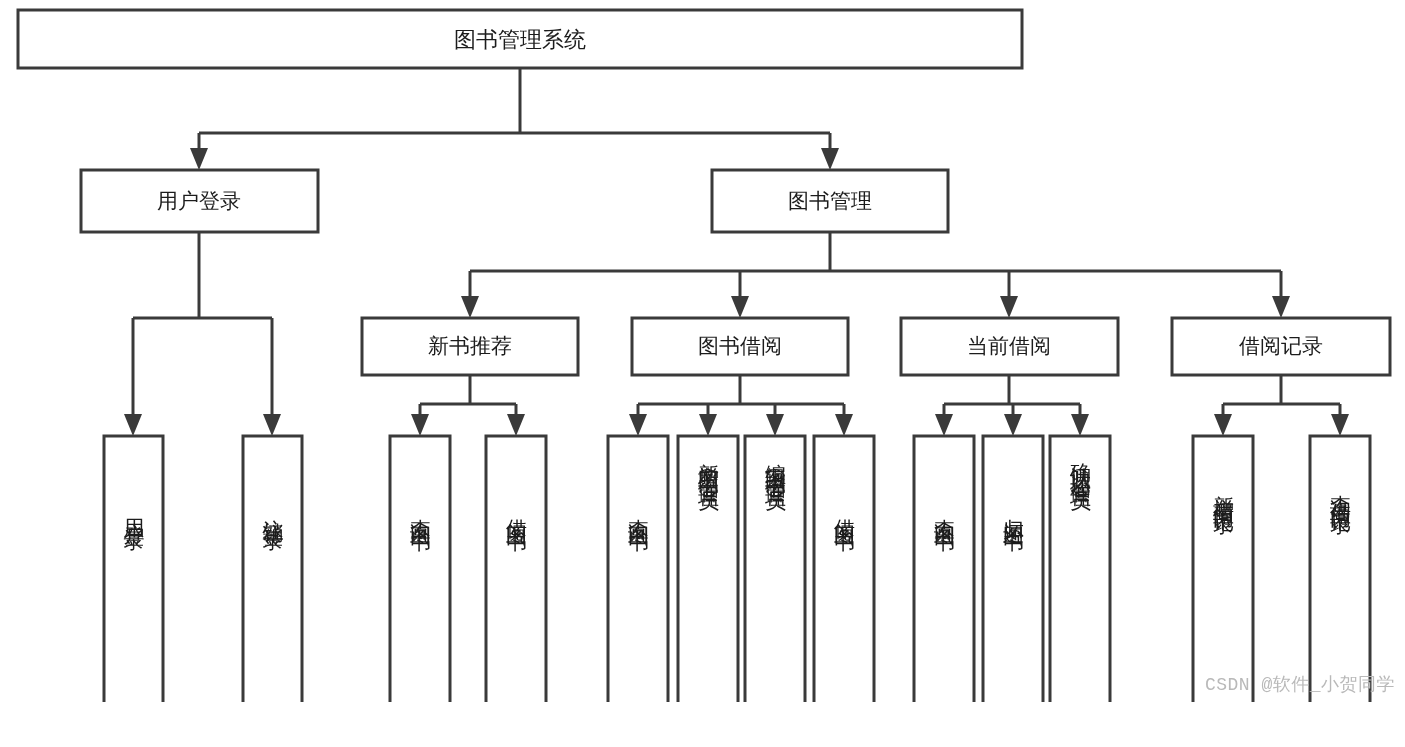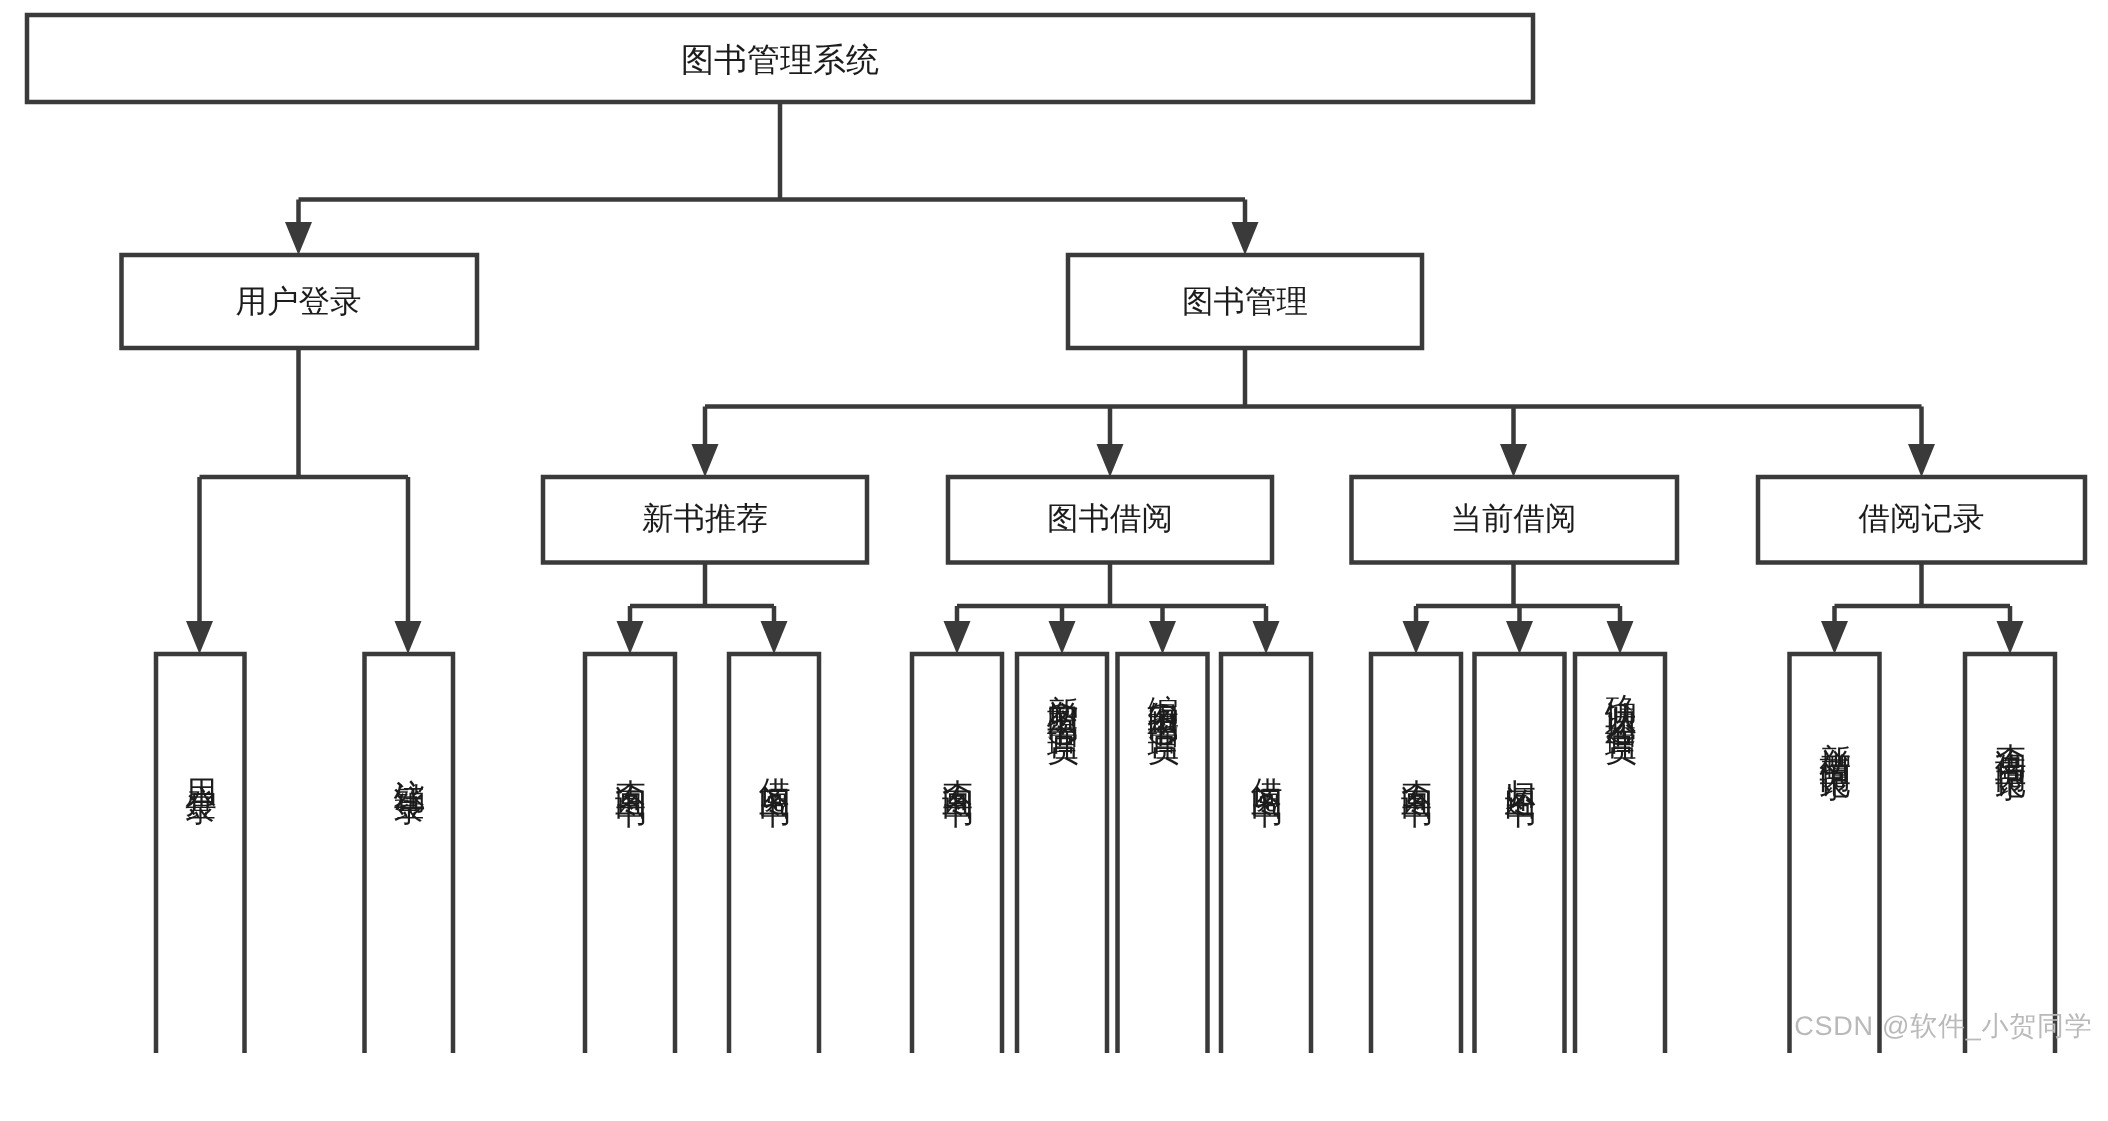--- a/index.html
+++ b/index.html
@@ -70,21 +70,21 @@
     font-size: 21px;
     line-height: 1.28;
     color: #1c1c1c;
     letter-spacing: 4px;
     white-space: nowrap;
   }
   .watermark {
     position: absolute;
     right: 10px;
     bottom: 6px;
-    font-family: Liberation Sans, sans-serif;
+    font-family: Liberation Mono, monospace;
     font-size: 18px;
     color: #b9b9b9;
     letter-spacing: 0.5px;
     white-space: nowrap;
   }
 </style>
 </head>
 <body>
 
 <div id="diagram-root">

